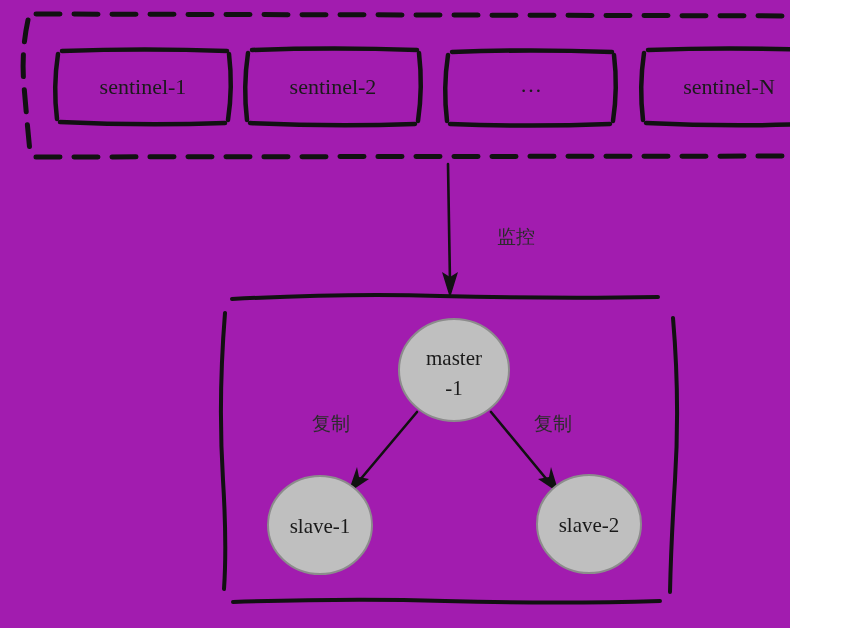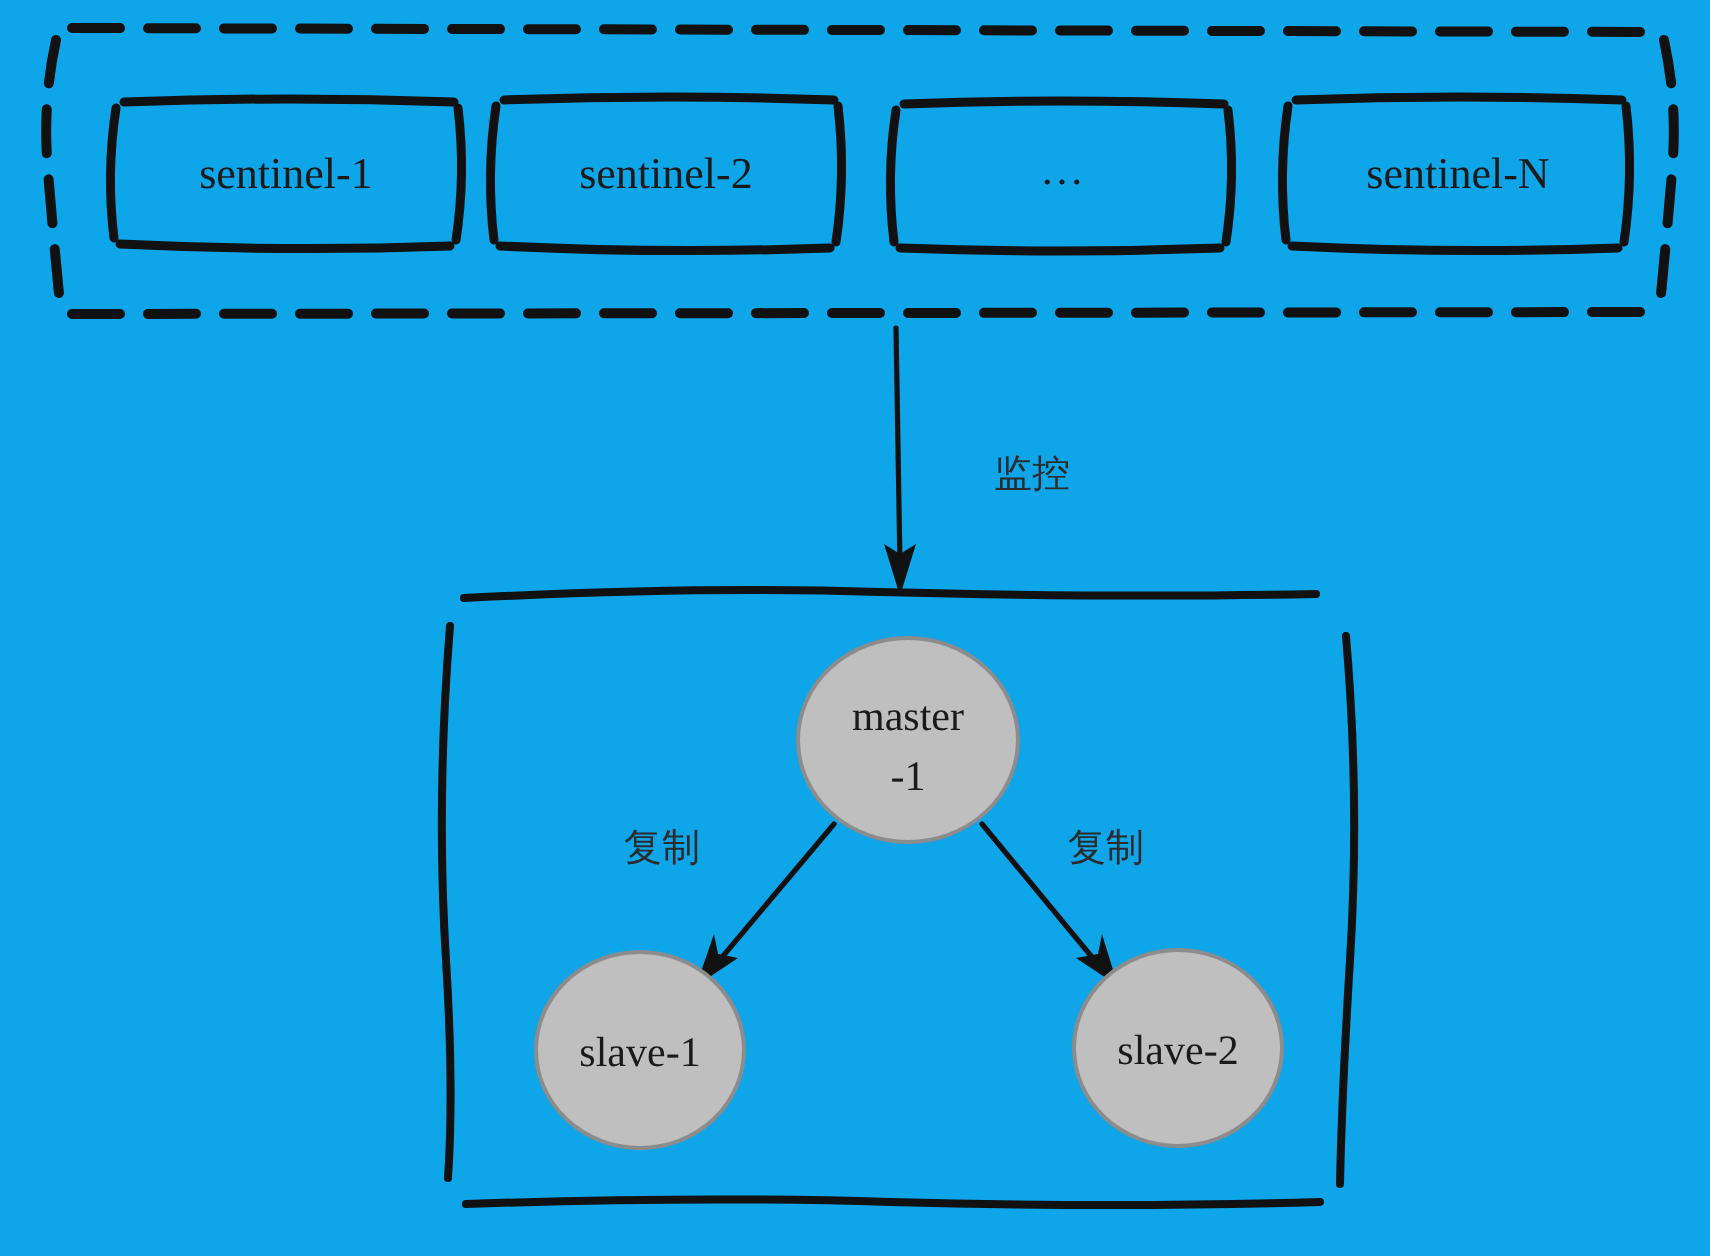--- a/index.html
+++ b/index.html
@@ -6,23 +6,23 @@
   html, body {
     margin: 0;
     padding: 0;
     background: #ffffff;
   }
   body {
     font-family: "Liberation Serif", "DejaVu Serif", serif;
   }
   #canvas {
     position: relative;
-    width: 855px;
+    width: 790px;
     height: 628px;
-    background: #0ea5e9;
+    background: #a21caf;
     overflow: hidden;
   }
   #diagram-svg {
     position: absolute;
     left: 0;
     top: 0;
     width: 855px;
     height: 628px;
   }
   .node-label {

